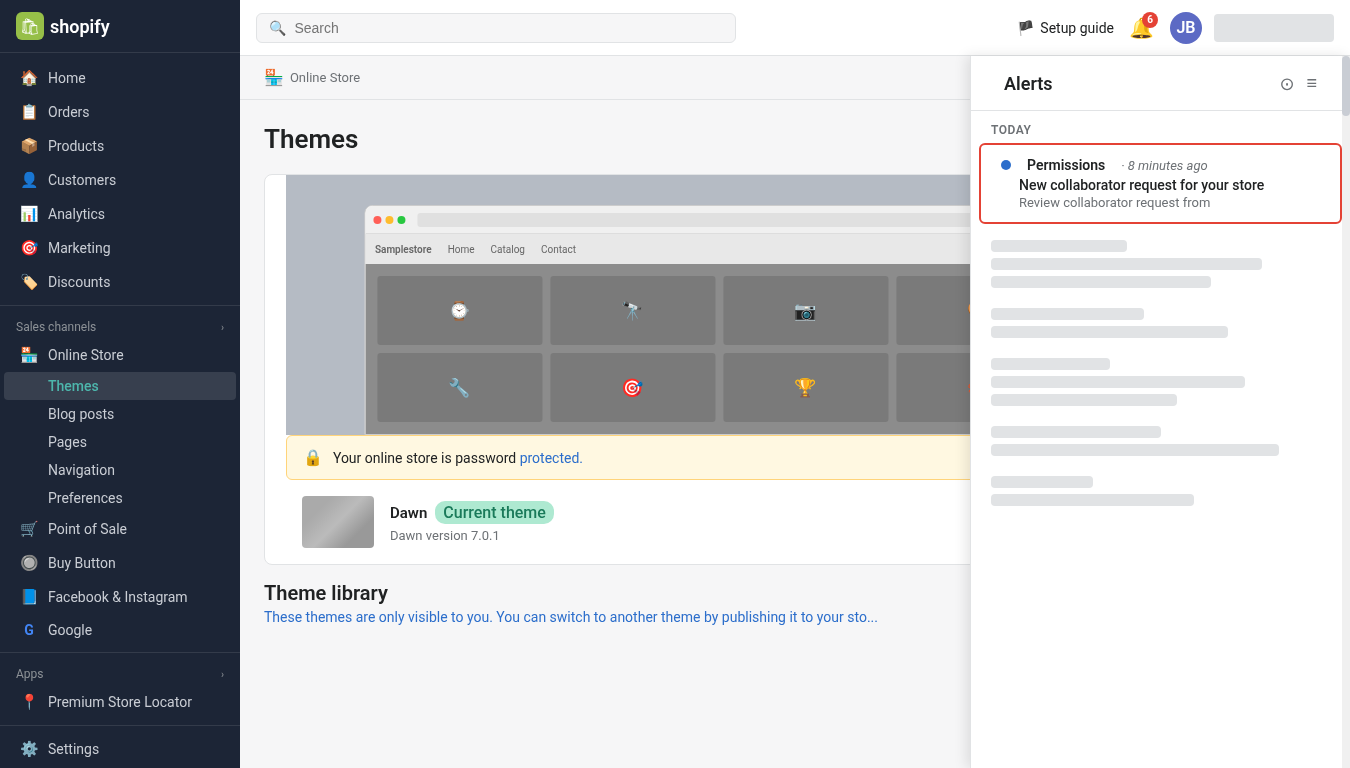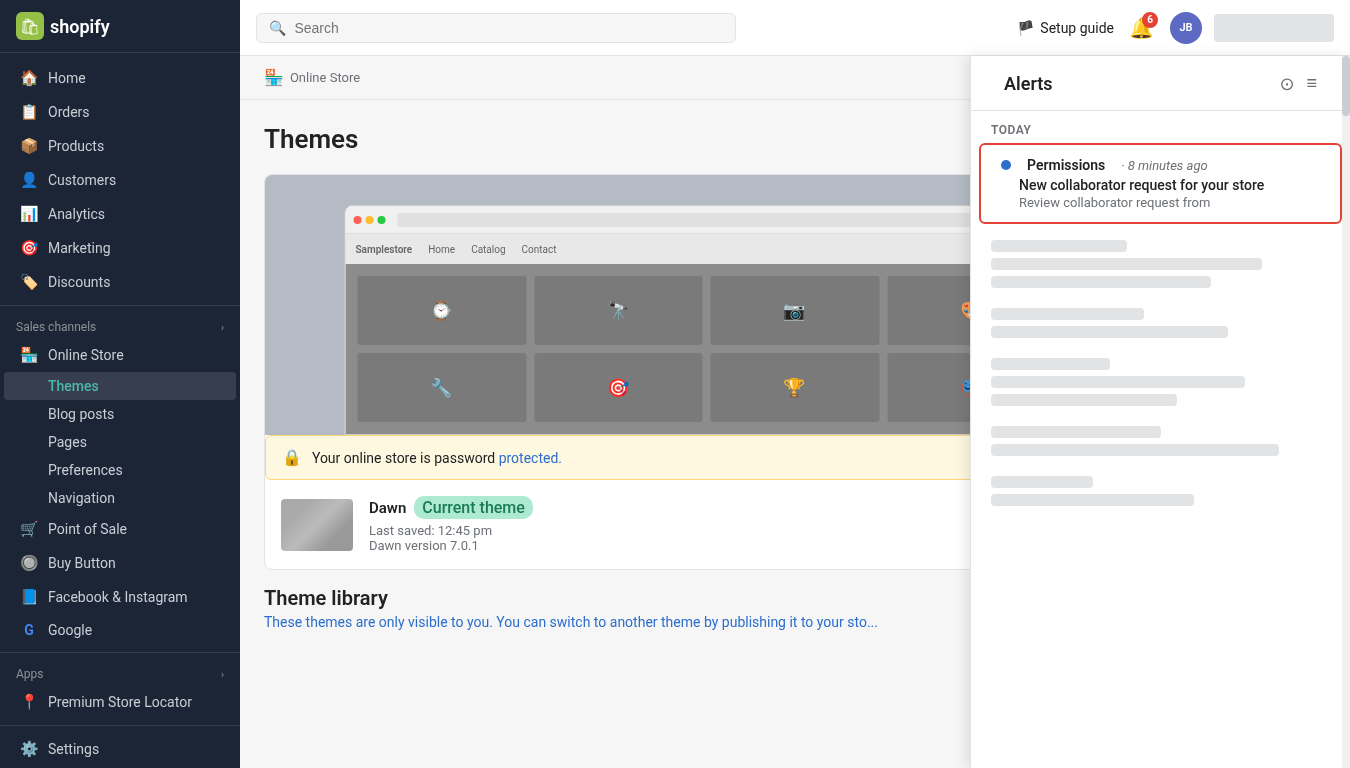--- a/index.html
+++ b/index.html
@@ -164,21 +164,21 @@
     }
     .avatar-btn {
       width: 32px;
       height: 32px;
       background: #5c6ac4;
       border-radius: 50%;
       display: flex;
       align-items: center;
       justify-content: center;
       color: white;
-      font-size: 11px;
+      font-size: 16px;
       font-weight: 600;
       cursor: pointer;
     }
     .topbar-placeholder {
       width: 120px;
       height: 28px;
       background: #e1e3e5;
       border-radius: 4px;
     }
 
@@ -207,20 +207,21 @@
       font-weight: 600;
       color: #202223;
       margin-bottom: 20px;
     }
     .theme-preview-card {
       background: #fff;
       border-radius: 8px;
       border: 1px solid #e1e3e5;
       overflow: hidden;
       margin-bottom: 16px;
+      padding-left: 21px;
     }
     .theme-preview-image {
       width: 100%;
       height: 260px;
       background: #d4d8dd;
       display: flex;
       align-items: center;
       justify-content: center;
       overflow: hidden;
       position: relative;
@@ -454,24 +455,24 @@
     <div class="sidebar-sub-item active">
       <span>Themes</span>
     </div>
     <div class="sidebar-sub-item">
       <span>Blog posts</span>
     </div>
     <div class="sidebar-sub-item">
       <span>Pages</span>
     </div>
     <div class="sidebar-sub-item">
+      <span>Navigation</span>
+    </div>
+    <div class="sidebar-sub-item">
       <span>Preferences</span>
-    </div>
-    <div class="sidebar-sub-item">
-      <span>Navigation</span>
     </div>
 
     <div class="sidebar-item">
       <span class="icon">🛒</span>
       <span>Point of Sale</span>
     </div>
     <div class="sidebar-item">
       <span class="icon">🔘</span>
       <span>Buy Button</span>
     </div>
@@ -591,21 +592,20 @@
 
       <div class="theme-info-row">
         <div class="theme-thumbnail">
           <div class="theme-thumbnail-inner"></div>
         </div>
         <div class="theme-details">
           <div class="theme-name-row">
             <span class="theme-name">Dawn</span>
             <span class="current-theme-badge">Current theme</span>
           </div>
-          <div class="theme-meta">Last saved: 12:45 pm</div>
           <div class="theme-meta">Dawn version 7.0.1</div>
         </div>
       </div>
     </div>
 
     <div>
       <div class="section-title">Theme library</div>
       <div class="section-subtitle">These themes are only visible to you. You can switch to another theme by publishing it to your sto...</div>
     </div>
   </div>

